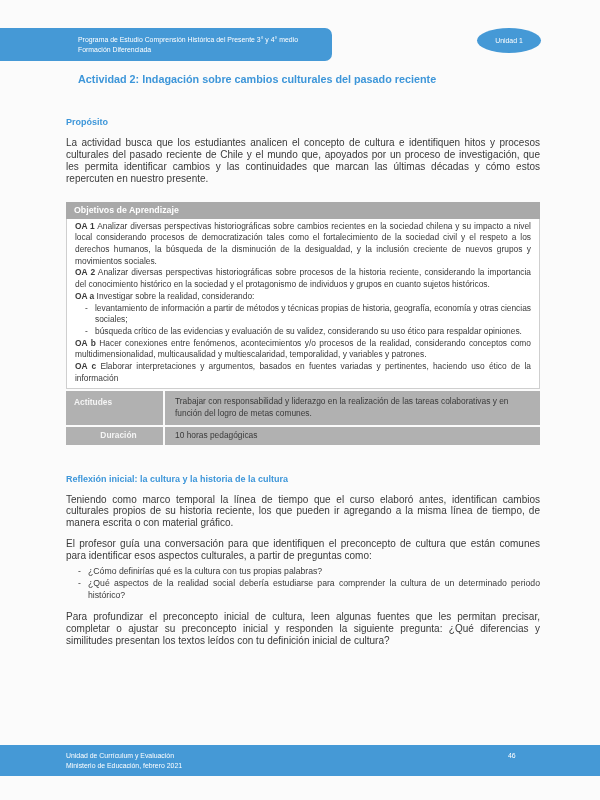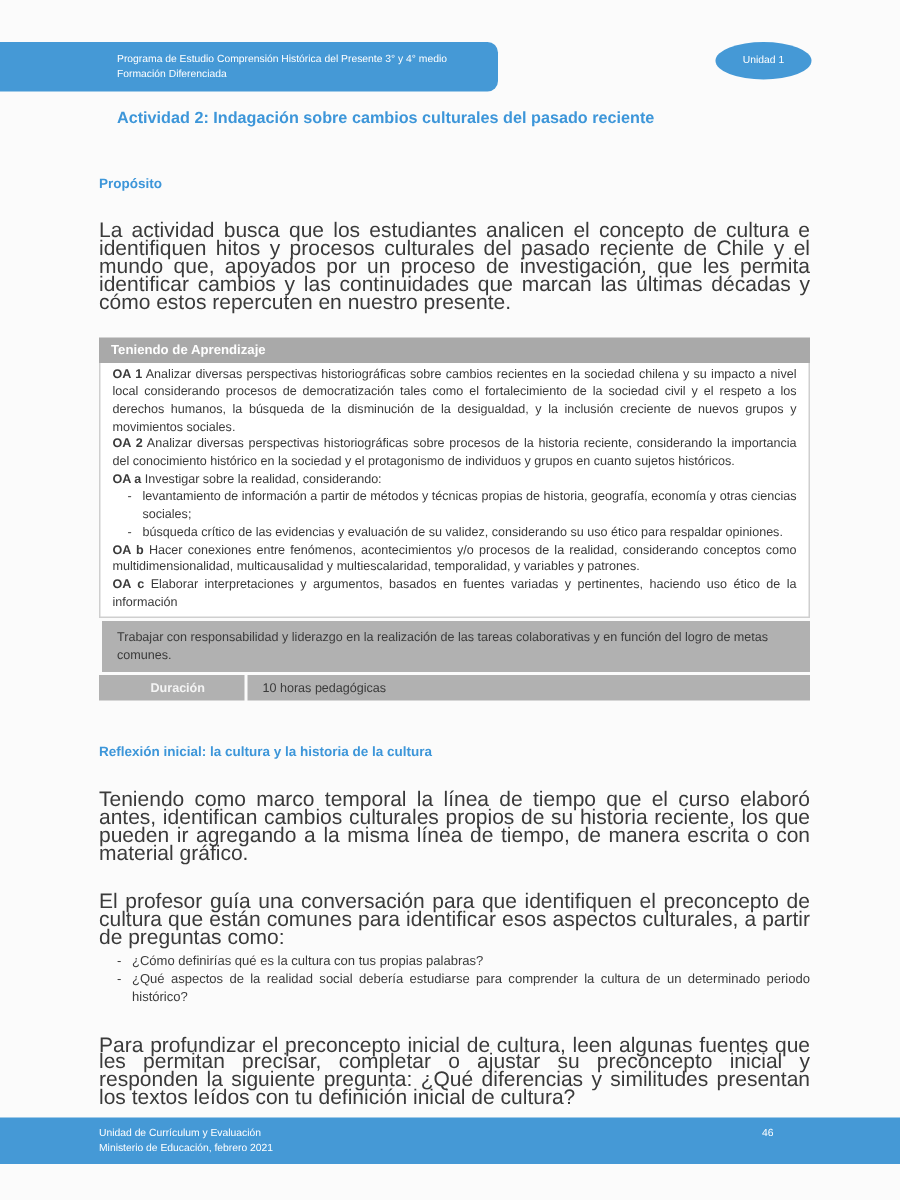--- a/index.html
+++ b/index.html
@@ -27,21 +27,21 @@
   .title {
     color:var(--accent-dark,#3d96d9); font-size:10.8px; font-weight:bold;
     line-height:15px; margin:1px 0 0 12px;
   }
   h2.section-h {
     color:var(--accent-dark,#3d96d9); font-size:9px; font-weight:bold; line-height:12px;
   }
   .h-proposito { margin-top:29px; }
   .h-desarrollo { margin-top:7px; }
   .h-reflexion { margin-top:28px; }
-  p.body-p { font-size:14px; line-height:11.9px; text-align:justify; margin-top:20px; }
+  p.body-p { font-size:10px; line-height:11.9px; text-align:justify; margin-top:9px; }
   .mt12 { margin-top:12px; }
   
   .oa-table { margin-top:17px; }
   .oa-header {
     background:var(--gray-header,#a9a9a9); color:#fff; font-weight:bold;
     font-size:8.8px; line-height:11px; padding:3px 8px;
   }
   .oa-body {
     background:#fff; border:1px solid #cfcfcf; border-top:none;
     padding:2px 8px 4px; font-size:8.4px; line-height:11.7px;
@@ -85,38 +85,39 @@
   </div>
 
   <div class="content">
 
     <h1 class="title">Actividad 2: Indagación sobre cambios culturales del pasado reciente</h1>
 
     <h2 class="section-h h-proposito">Propósito</h2>
     <p class="body-p">La actividad busca que los estudiantes analicen el concepto de cultura e identifiquen hitos y procesos culturales del pasado reciente de Chile y el mundo que, apoyados por un proceso de investigación, que les permita identificar cambios y las continuidades que marcan las últimas décadas y cómo estos repercuten en nuestro presente.</p>
 
     <div class="oa-table">
-      <div class="oa-header">Teniendo de Aprendizaje</div>
+      <div class="oa-header">Objetivos de Aprendizaje</div>
       <div class="oa-body">
         <p class="oa-item"><b>OA 1</b> <span>Analizar diversas perspectivas historiográficas sobre cambios recientes en la sociedad chilena y su impacto a nivel local considerando procesos de democratización tales como el fortalecimiento de la sociedad civil y el respeto a los derechos humanos, la búsqueda de la disminución de la desigualdad, y la inclusión creciente de nuevos grupos y movimientos sociales.</span></p>
         <p class="oa-item"><b>OA 2</b> <span>Analizar diversas perspectivas historiográficas sobre procesos de la historia reciente, considerando la importancia del conocimiento histórico en la sociedad y el protagonismo de individuos y grupos en cuanto sujetos históricos.</span></p>
         <p class="oa-item"><b>OA a</b> <span>Investigar sobre la realidad, considerando:</span></p>
         <div class="oa-bullet">
           <span class="dash">-</span>
           <span class="btext">levantamiento de información a partir de métodos y técnicas propias de historia, geografía, economía y otras ciencias sociales;</span>
         </div>
         <div class="oa-bullet">
           <span class="dash">-</span>
           <span class="btext">búsqueda crítico de las evidencias y evaluación de su validez, considerando su uso ético para respaldar opiniones.</span>
         </div>
         <p class="oa-item"><b>OA b</b> <span>Hacer conexiones entre fenómenos, acontecimientos y/o procesos de la realidad, considerando conceptos como multidimensionalidad, multicausalidad y multiescalaridad, temporalidad, y variables y patrones.</span></p>
         <p class="oa-item"><b>OA c</b> <span>Elaborar interpretaciones y argumentos, basados en fuentes variadas y pertinentes, haciendo uso ético de la información</span></p>
       </div>
 
       <div class="meta-row actitudes">
+        <div class="meta-label">Actitudes</div>
         <div class="meta-value">Trabajar con responsabilidad y liderazgo en la realización de las tareas colaborativas y en función del logro de metas comunes.</div>
       </div>
       <div class="meta-row duracion">
         <div class="meta-label">Duración</div>
         <div class="meta-value">10 horas pedagógicas</div>
       </div>
     </div>
 
     <h2 class="section-h h-reflexion">Reflexión inicial: la cultura y la historia de la cultura</h2>
 

